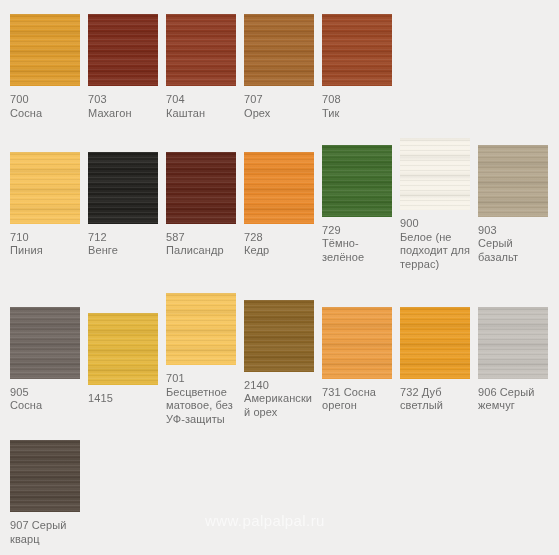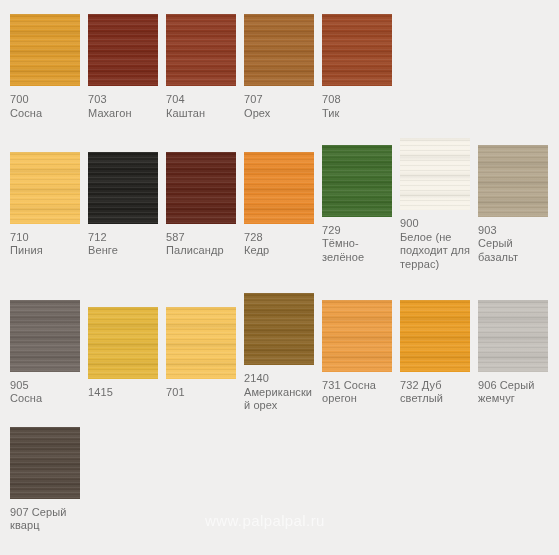--- a/index.html
+++ b/index.html
@@ -216,20 +216,21 @@
       <div class="swatch-cell">
         <div class="swatch-chip" style="background: rgb(227, 182, 60);"></div>
         <div class="swatch-label">
           <span class="swatch-code">1415</span>
         </div>
       </div>
       <div class="swatch-cell">
         <div class="swatch-chip" style="background: rgb(246, 197, 92);"></div>
         <div class="swatch-label">
           <span class="swatch-code">701</span>
+          <span class="swatch-name">Бесцветное матовое, без УФ-защиты</span>
         </div>
       </div>
       <div class="swatch-cell">
         <div class="swatch-chip" style="background: rgb(138, 100, 38);"></div>
         <div class="swatch-label">
           <span class="swatch-code">2140</span>
           <span class="swatch-name">Американский орех</span>
         </div>
       </div>
       <div class="swatch-cell">

